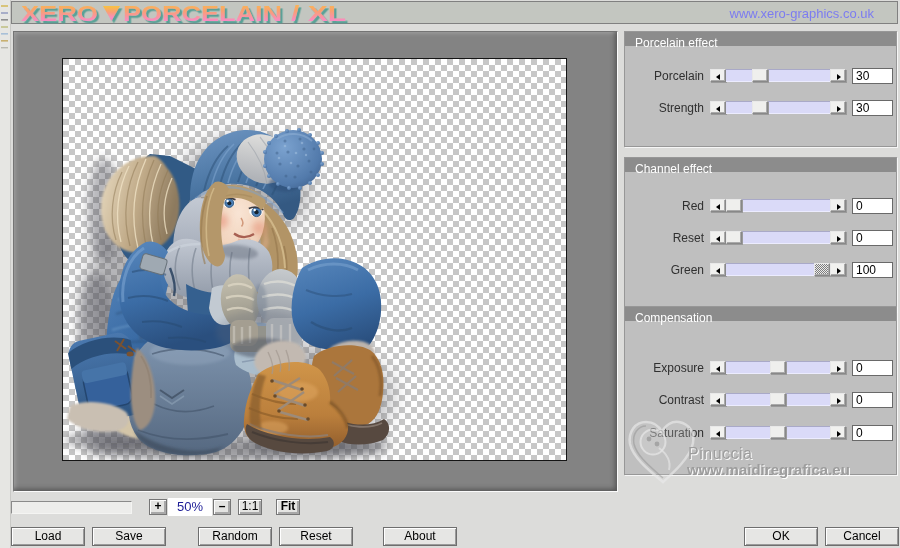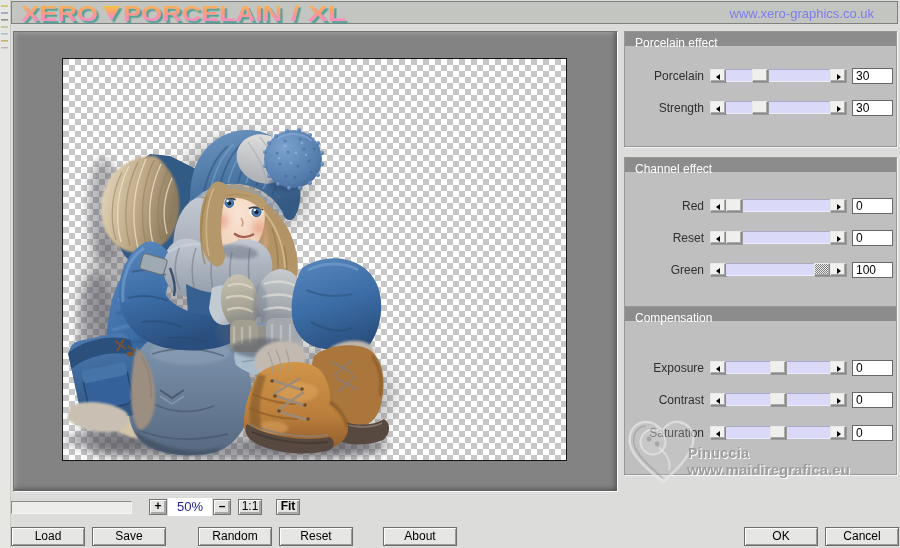--- a/index.html
+++ b/index.html
@@ -505,21 +505,21 @@
 <svg class="abs" style="left:615px;top:412px;width:250px;height:80px" viewBox="0 0 250 80" opacity="0.85">
   <g fill="none">
     <path d="M 48,70 C 36,60 18,46 15,32 C 13,20 20,10 31,10 C 38,10 44,14 47,20 C 50,13 57,9 64,10 C 74,12 80,20 78,31 C 75,46 58,61 48,70 Z" fill="rgba(205,205,205,0.30)" stroke="rgba(235,235,235,0.75)" stroke-width="2.5"></path>
     <path d="M 48,66 C 38,57 22,45 19,32 C 17,22 23,14 31,14" stroke="rgba(130,130,130,0.45)" stroke-width="1.5"></path>
     <circle cx="38" cy="30" r="12.5" fill="rgba(215,215,215,0.35)" stroke="rgba(240,240,240,0.7)" stroke-width="2"></circle>
     <circle cx="34" cy="27" r="2.4" fill="rgba(120,120,120,0.5)"></circle>
     <circle cx="42" cy="32" r="2.4" fill="rgba(120,120,120,0.5)"></circle>
     <path d="M 44,36 C 52,42 56,50 54,58" stroke="rgba(235,235,235,0.7)" stroke-width="2"></path>
   </g>
 </svg>
-<div class="abs" style="left:688px;top:445px;font-size:14px;font-weight:bold;color:#9d9d9d;text-shadow:1px 1px 0 rgba(255,255,255,0.95);letter-spacing:0.5px">Pinuccia</div>
+<div class="abs" style="left:688px;top:445px;font-size:16px;font-weight:normal;color:#9d9d9d;text-shadow:1px 1px 0 rgba(255,255,255,0.95);letter-spacing:0.5px">Pinuccia</div>
 <div class="abs" style="left:687px;top:461px;font-size:15px;font-weight:bold;color:#9d9d9d;text-shadow:1px 1px 0 rgba(255,255,255,0.95)">www.maidiregrafica.eu</div>
 
 <div class="abs sunken"></div>
 <div class="abs zbtn" style="left:149px;top:499px;width:18px;">+</div>
 <div class="abs pct">50%</div>
 <div class="abs zbtn" style="left:213px;top:499px;width:18px;">–</div>
 <div class="abs zbtn" style="left:238px;top:499px;width:24px;font-weight:normal">1:1</div>
 <div class="abs zbtn" style="left:276px;top:499px;width:24px;font-weight:bold">Fit</div>
 
 <div class="abs btn" style="left:11px">Load</div>

